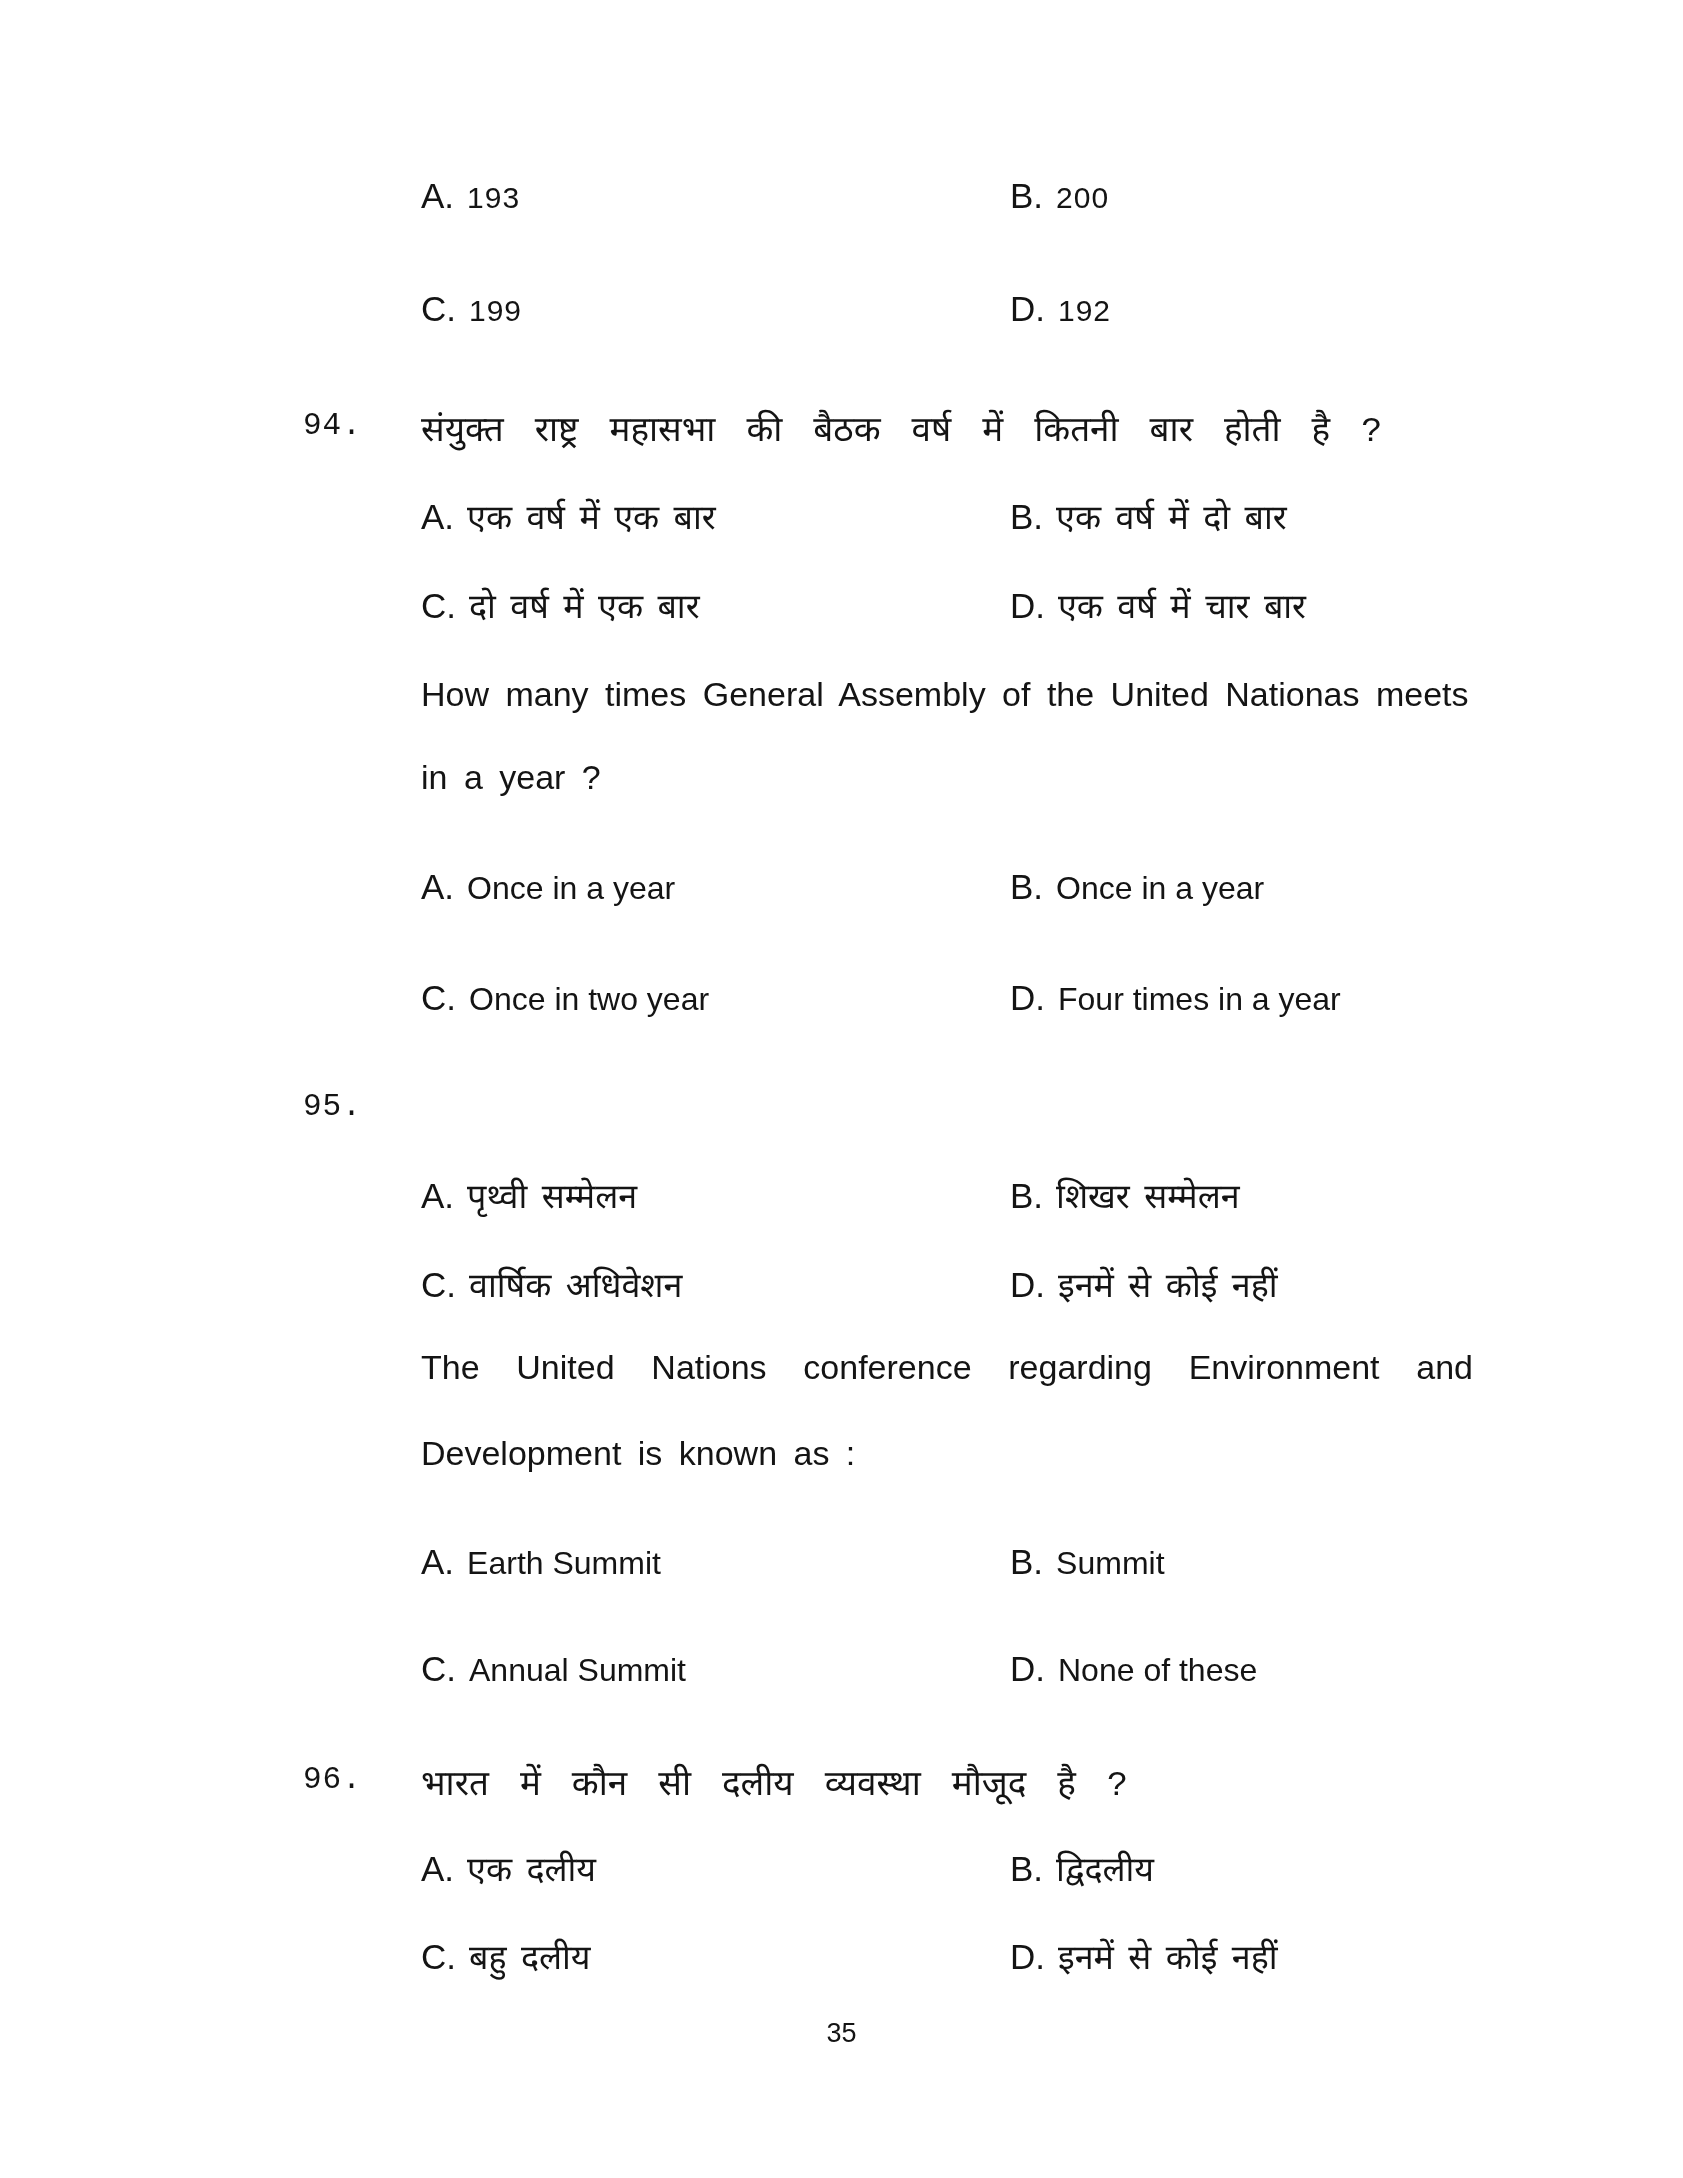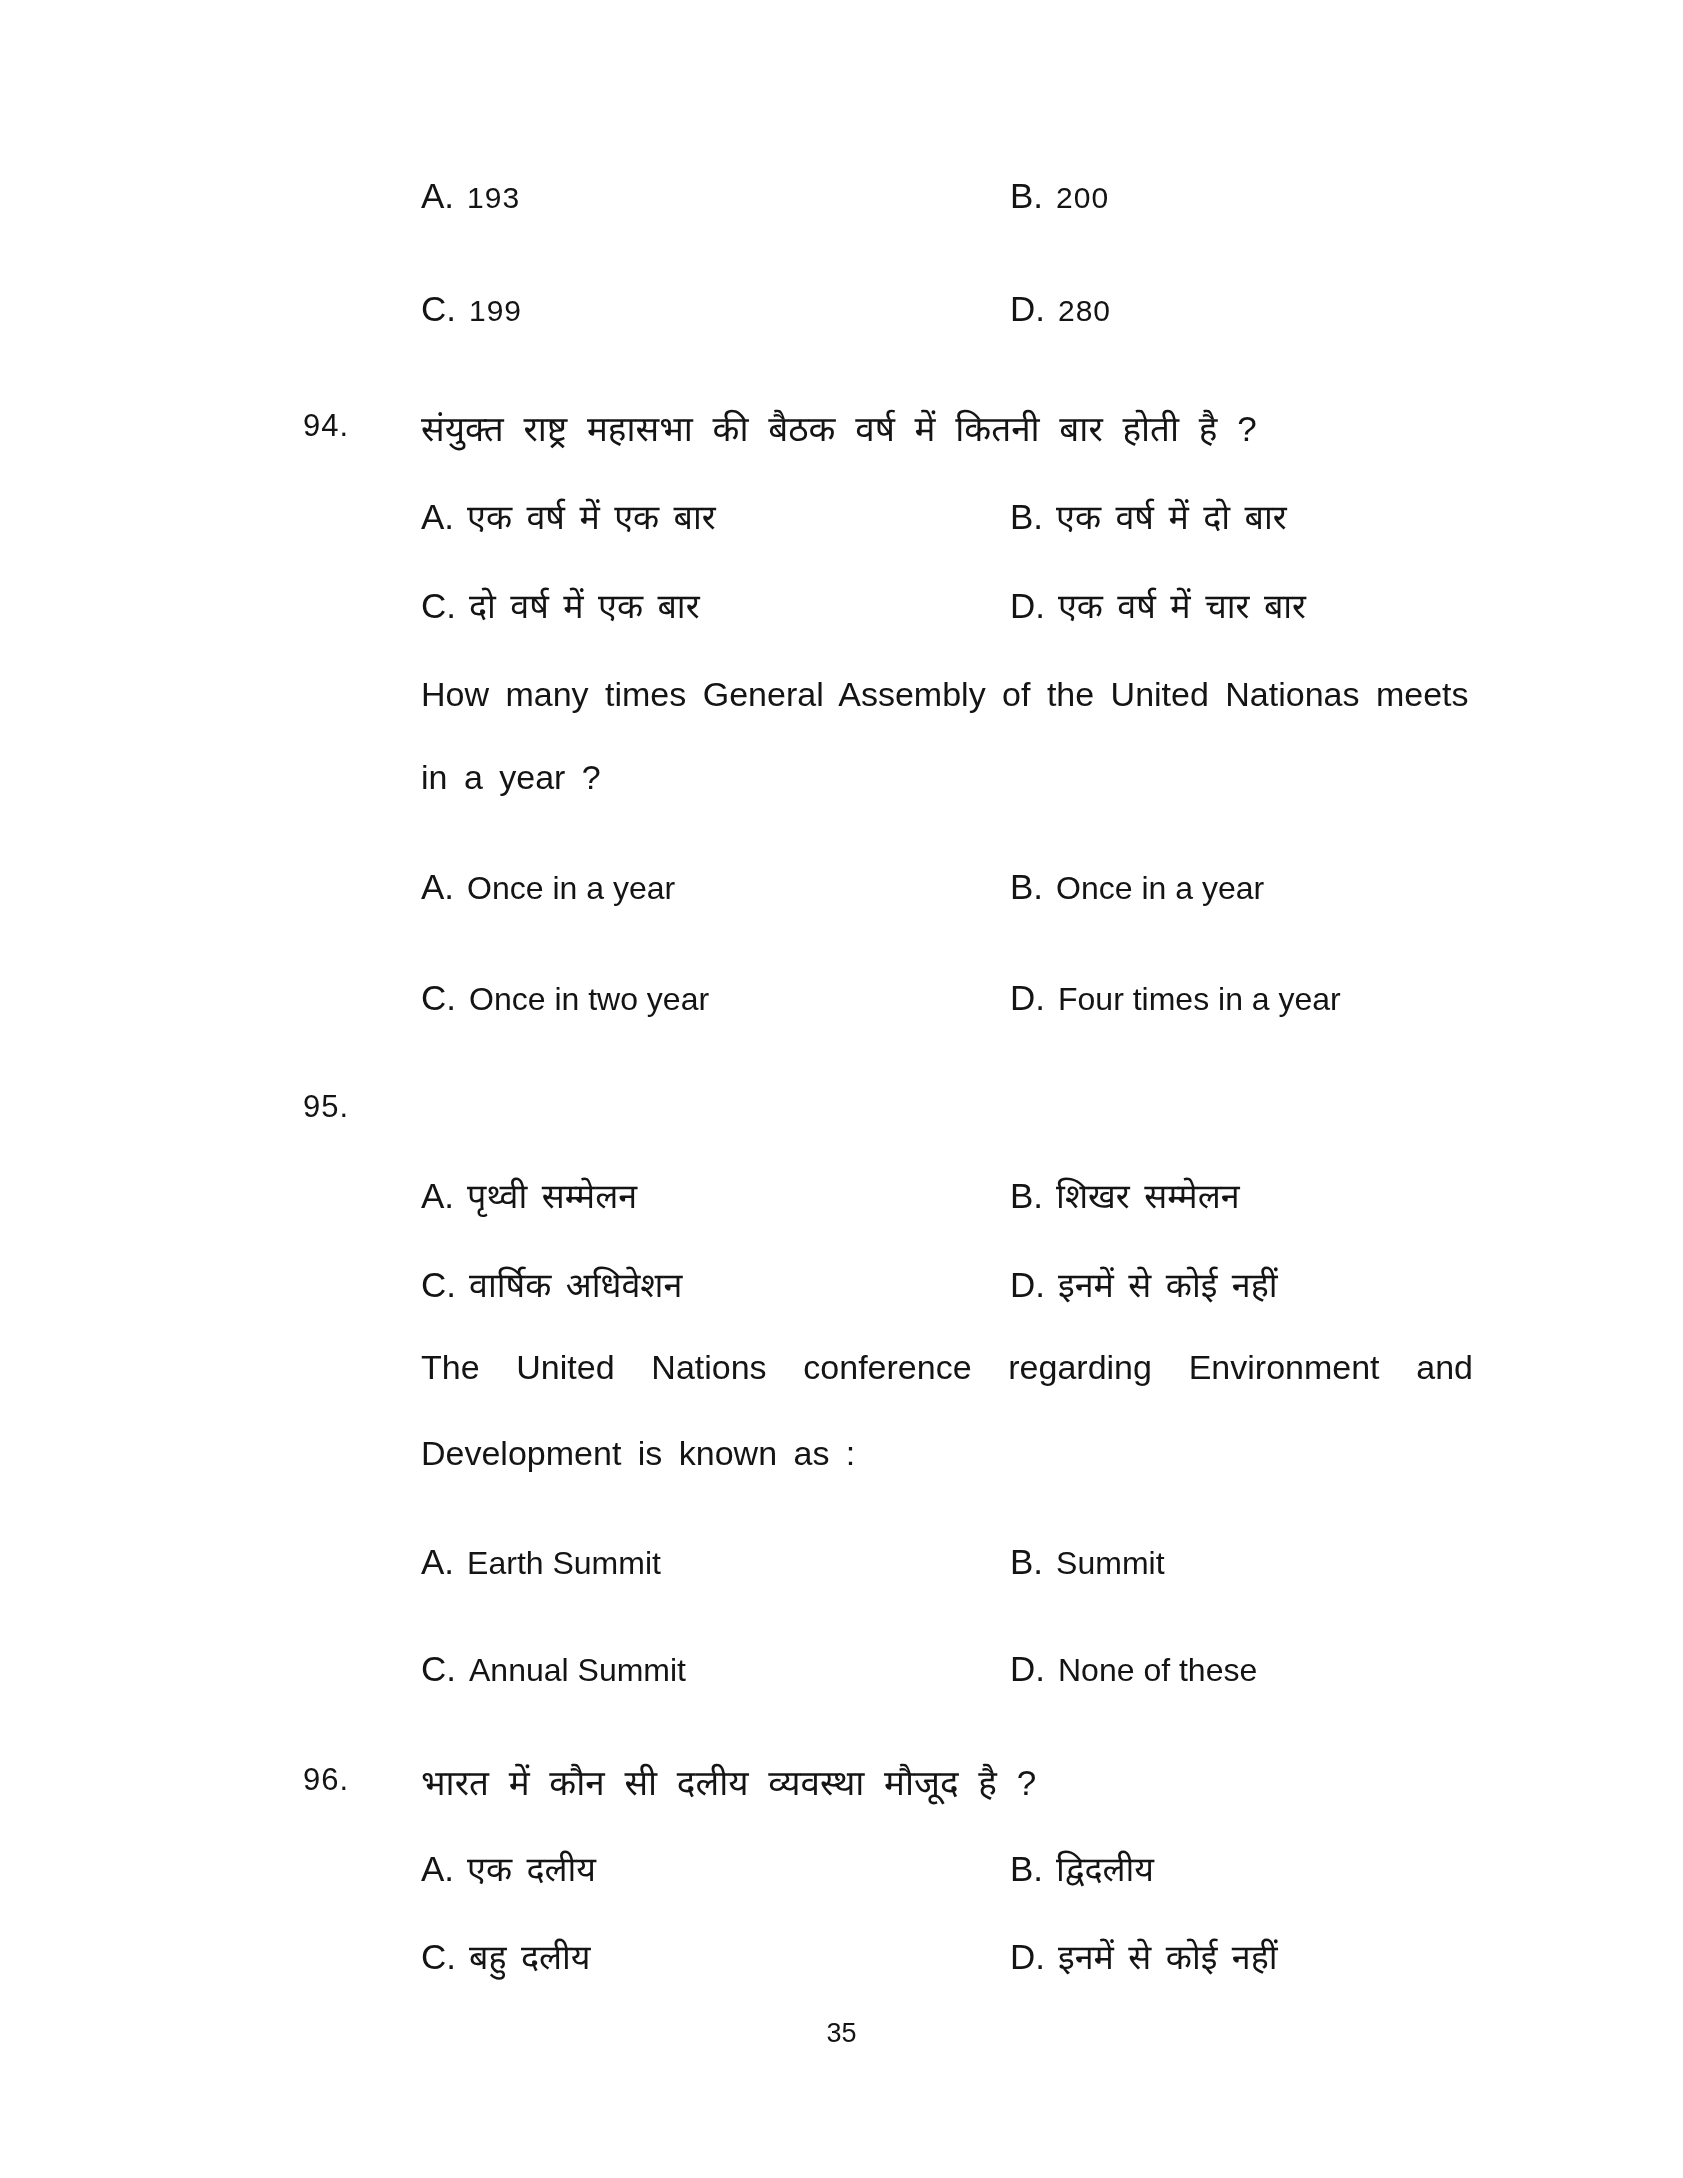--- a/index.html
+++ b/index.html
@@ -7,21 +7,21 @@
     position: relative;
     width: 1683px;
     height: 2178px;
     background: #ffffff;
     color: #141414;
     font-family: "Liberation Sans", "DejaVu Sans", sans-serif;
     overflow: hidden;
     margin: 0 auto;
   }
   .row { position: absolute; left: 421px; right: 210px; }
-  .qrow { position: absolute; left: 303px; right: 210px; display: flex; align-items: flex-start; }
+  .qrow { position: absolute; left: 303px; right: 210px; display: flex; align-items: flex-start; font-family: Liberation Mono, monospace; }
   .qnum { width: 118px; flex-shrink: 0; font-size: 31px; padding-top: 4px; letter-spacing: 1px; }
   .qtext-hi { font-size: 35px; word-spacing: 10px; }
   .opts { display: flex; }
   .opt { display: flex; align-items: baseline; }
   .opt.col1 { width: 589px; flex-shrink: 0; }
   .opt.col2 { flex: 1; }
   .opt-label { font-size: 35px; margin-right: 13px; }
   .opt-text-hi { font-size: 34px; word-spacing: 5px; }
   .opt-text-en { font-size: 32px; }
   .opt-num { font-size: 30px; letter-spacing: 1px; }
@@ -44,21 +44,21 @@
       <span class="opt-num">200</span>
     </div>
   </div>
   <div class="row opts" style="top:289px">
     <div class="opt col1">
       <span class="opt-label">C.</span>
       <span class="opt-num">199</span>
     </div>
     <div class="opt col2">
       <span class="opt-label">D.</span>
-      <span class="opt-num">280</span>
+      <span class="opt-num">192</span>
     </div>
   </div>
 
   <div class="qrow" style="top:404px">
     <span class="qnum">94.</span>
     <span class="qtext-hi">संयुक्त राष्ट्र महासभा की बैठक वर्ष में कितनी बार होती है ?</span>
   </div>
   <div class="row opts" style="top:493px">
     <div class="opt col1">
       <span class="opt-label">A.</span>

